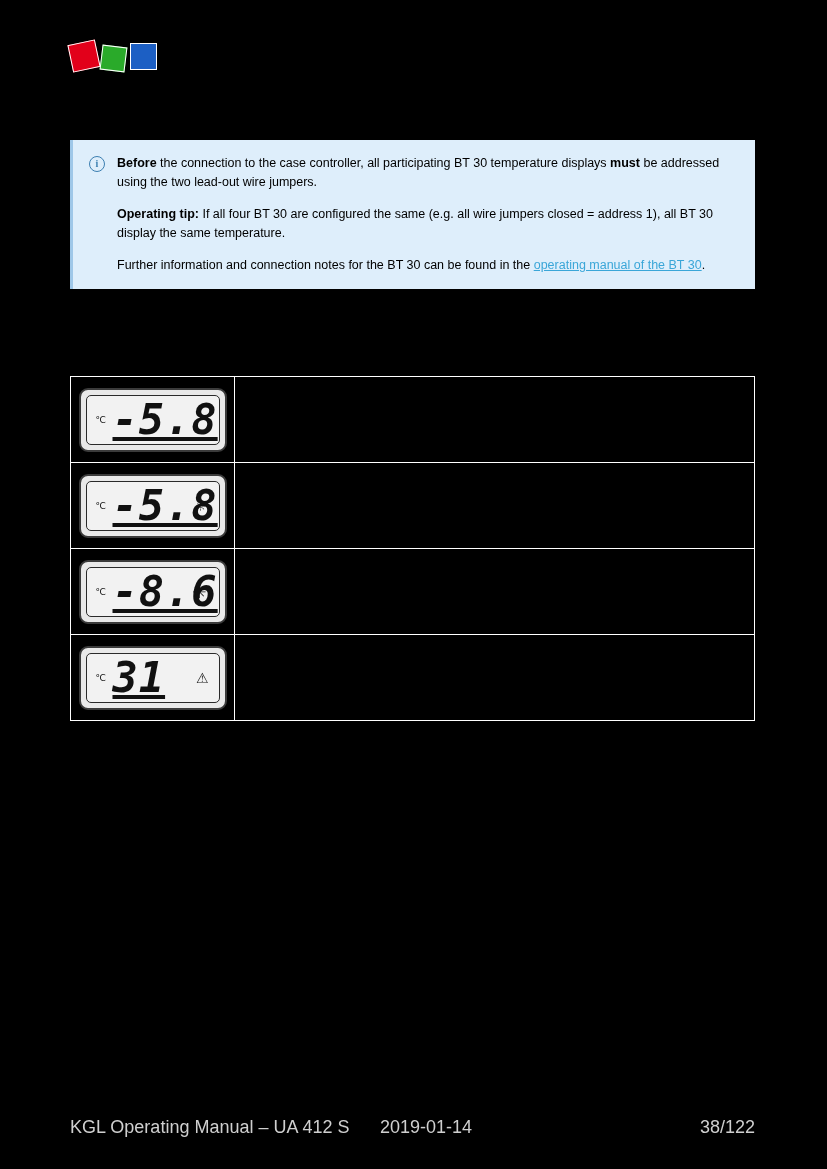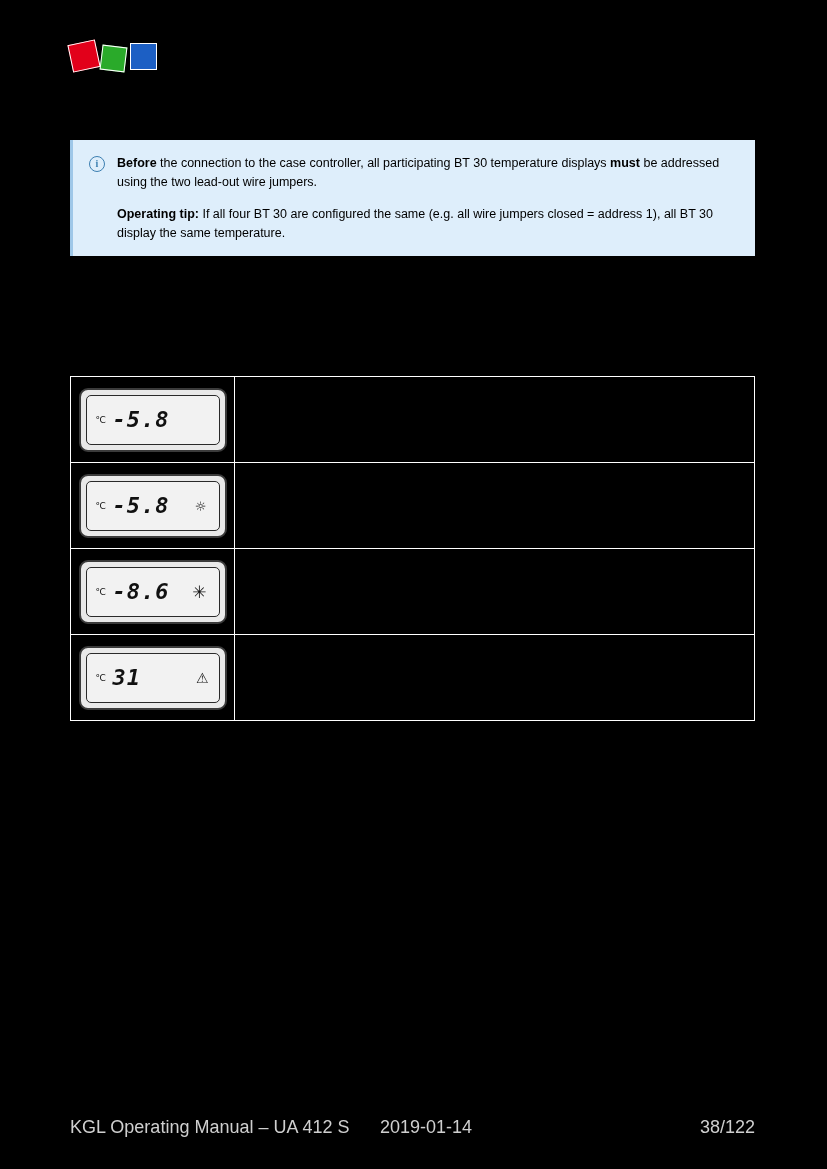--- a/index.html
+++ b/index.html
@@ -161,26 +161,27 @@
     color: #111111;
     font-family: "DejaVu Sans", sans-serif;
     letter-spacing: -0.5px;
   }
   .lcd-digits {
     position: absolute;
     left: 26px;
     top: 50%;
     transform: translateY(-50%);
     font-family: "DejaVu Sans Mono", monospace;
-    font-size: 22px;
+    font-size: 42px;
     line-height: 34px;
     font-weight: bold;
     color: #111111;
     letter-spacing: 1px;
     font-style: italic;
+    text-decoration: underline;
   }
   .lcd-sym {
     position: absolute;
     right: 12px;
     top: 50%;
     transform: translateY(-50%);
     color: #111111;
     font-size: 17px;
     line-height: 17px;
     font-family: "DejaVu Sans", sans-serif;
@@ -217,20 +218,23 @@
   <div class="note-icon">i</div>
 
   <p class="note-p">
     <b>Before</b><span> the connection to the case controller, all participating BT 30 temperature displays </span><b>must</b><span> be addressed using the two lead-out wire jumpers.</span>
   </p>
 
   <p class="note-p">
     <b>Operating tip:</b><span> If all four BT 30 are configured the same (e.g. all wire jumpers closed = address 1), all BT 30 display the same temperature.</span>
   </p>
 
+  <p class="note-p">
+    <span>Further information and connection notes for the BT 30 can be found in the </span><a class="link" href="#">operating manual of the BT 30</a><span>.</span>
+  </p>
 </div>
 
 <div class="table">
 
   <div class="trow">
     <div class="cell-display">
       <div class="lcd">
         <div class="lcd-inner">
           <div class="lcd-units">°C</div>
           <div class="lcd-digits">-5.8</div>

